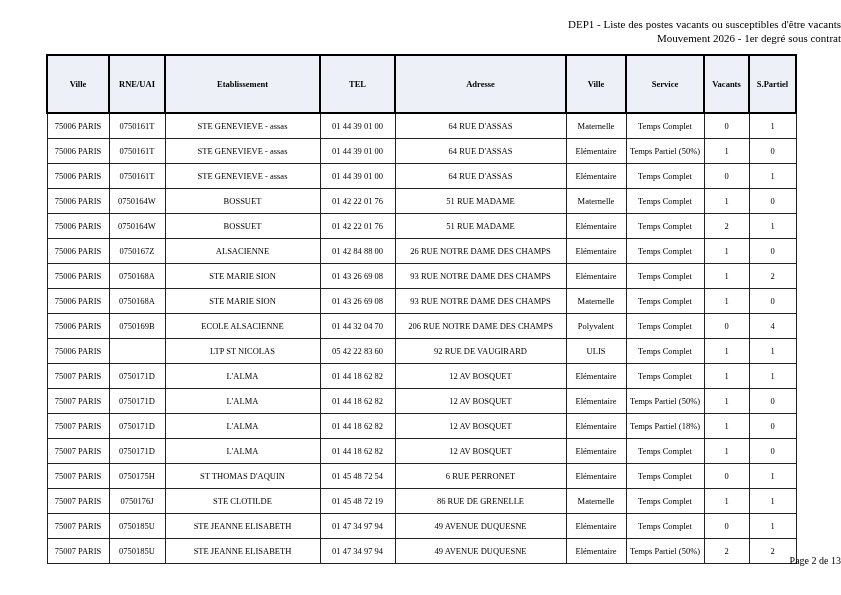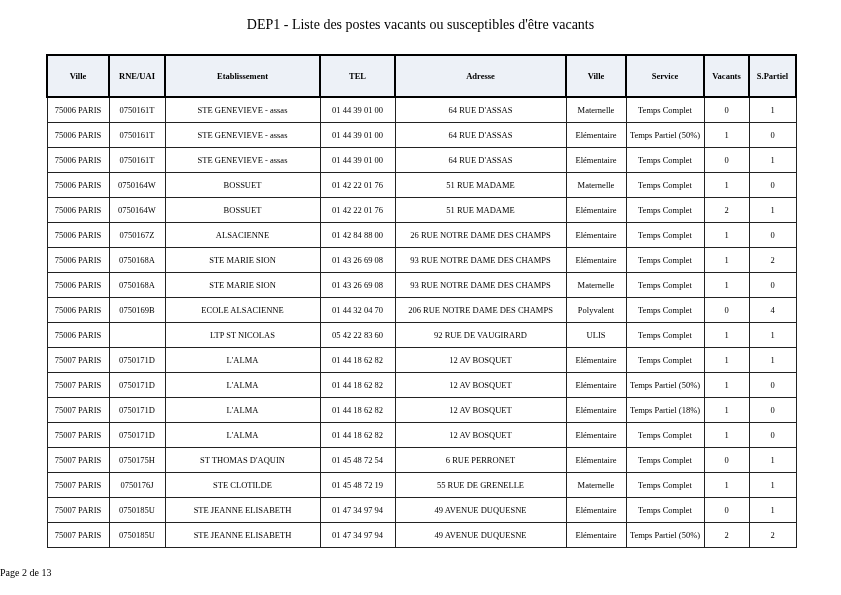--- a/index.html
+++ b/index.html
@@ -14,41 +14,41 @@
     width: 841px;
     height: 595px;
     background: #ffffff;
     overflow: hidden;
   }
   .doc-title {
     position: absolute;
     top: 18px;
     left: 0;
     width: 100%;
-    text-align: center;
-    font-size: 14px;
+    text-align: right;
+    font-size: 11px;
     line-height: 13.5px;
     color: #000000;
   }
   .vacancy-table {
     position: absolute;
     left: 46px;
     top: 54px;
     width: 749px;
     border-collapse: collapse;
     table-layout: fixed;
     font-size: 8.5px;
     color: #000000;
   }
   .vacancy-table th {
     background: #edf1f7;
     border: 2px solid #000000;
     font-weight: bold;
     height: 24px;
-    padding: 8px 2px;
+    padding: 16px 2px;
     text-align: center;
     vertical-align: middle;
     font-size: 8.5px;
     overflow: hidden;
     white-space: nowrap;
     margin-top: 16px;
   }
   .vacancy-table td {
     border: 1px solid #222222;
     height: 24px;
@@ -57,33 +57,33 @@
     vertical-align: middle;
     background: #ffffff;
     overflow: hidden;
     white-space: nowrap;
   }
   .page-footer {
     position: absolute;
     top: 555px;
     left: 0;
     width: 100%;
-    text-align: left;
+    text-align: right;
     font-size: 10px;
     color: #000000;
-    margin-top: 12px;
   }
 </style>
 </head>
 <body>
 
 <div class="page">
 
   <div class="doc-title">
     <div>DEP1 - Liste des postes vacants ou susceptibles d'être vacants</div>
+    <div>Mouvement 2026 - 1er degré sous contrat</div>
   </div>
 
   <table class="vacancy-table">
     <colgroup>
       <col style="width:62px">
         <col style="width:56px">
         <col style="width:155px">
       <col style="width:75px">
         <col style="width:171px">
         <col style="width:60px">
@@ -268,21 +268,21 @@
           <td>Elémentaire</td>
           <td>Temps Complet</td>
           <td>0</td>
           <td>1</td>
         </tr>
         <tr>
           <td>75007 PARIS</td>
           <td>0750176J</td>
           <td>STE CLOTILDE</td>
           <td>01 45 48 72 19</td>
-          <td>55 RUE DE GRENELLE</td>
+          <td>86 RUE DE GRENELLE</td>
           <td>Maternelle</td>
           <td>Temps Complet</td>
           <td>1</td>
           <td>1</td>
         </tr>
         <tr>
           <td>75007 PARIS</td>
           <td>0750185U</td>
           <td>STE JEANNE ELISABETH</td>
           <td>01 47 34 97 94</td>

